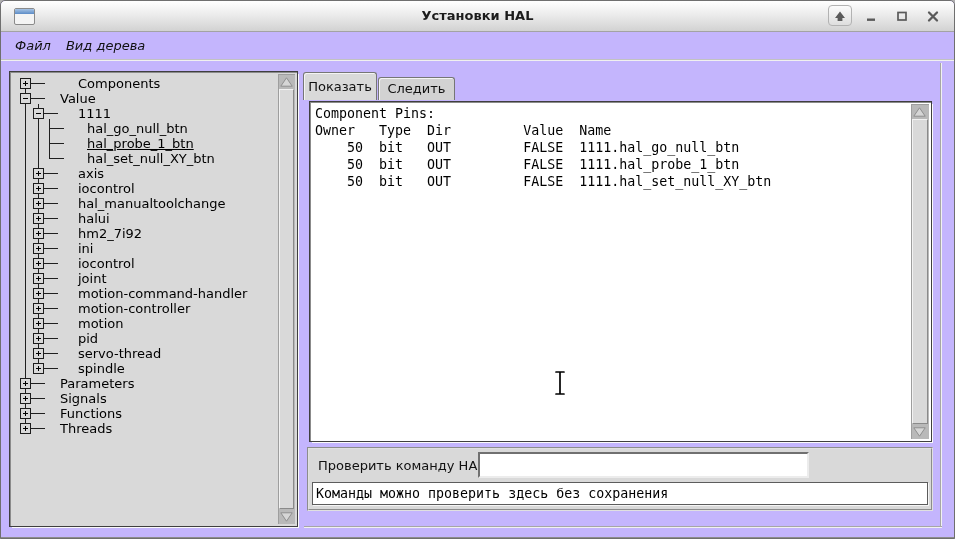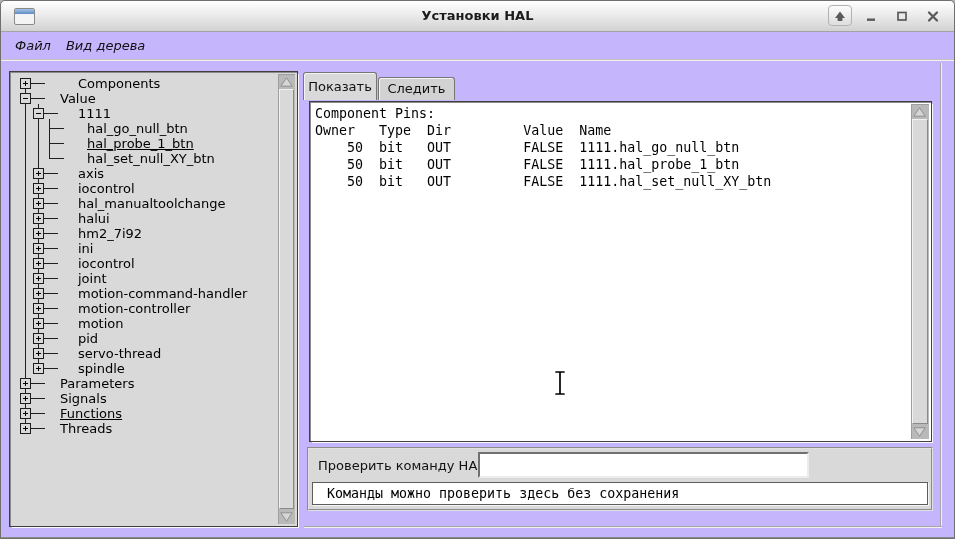--- a/index.html
+++ b/index.html
@@ -56,21 +56,21 @@
     border:2px groove #e0e0e0;box-sizing:border-box;background:#d9d9d9;}
   .command-label{position:absolute;left:9px;top:9px;font-size:13px;color:#111;white-space:nowrap;}
   .command-input{position:absolute;left:169px;top:3px;width:331px;height:26px;background:#fff;
     border:2px solid;border-color:#707070 #ececec #ececec #707070;box-sizing:border-box;
     font:13px "DejaVu Sans Mono",monospace;padding:0 3px;outline:none;}
   .execute-button{position:absolute;left:507px;top:2px;width:107px;height:29px;background:#d9d9d9;
     border:2px solid;border-color:#f4f4f4 #6f6f6f #6f6f6f #f4f4f4;box-sizing:border-box;
     font:13px "DejaVu Sans",sans-serif;color:#111;}
   .status-box{position:absolute;left:3px;top:33px;width:616px;height:23px;background:#fff;
     border:1px solid #5c5c5c;box-shadow:1px 1px 0 #f6f6f6;box-sizing:border-box;
-    font:13.3px/21px "DejaVu Sans Mono",monospace;color:#000;padding-left:14px;white-space:nowrap;overflow:hidden;}
+    font:13.3px/21px "DejaVu Sans Mono",monospace;color:#000;padding-left:3px;white-space:nowrap;overflow:hidden;}
   
   .groove-v{position:absolute;left:939px;top:62px;height:464px;width:0;
     border-left:1px solid #a6a6a6;border-right:1px solid #f1f1f1;}
   .groove-h{position:absolute;left:303px;top:525px;width:638px;height:0;
     border-top:1px solid #a6a6a6;border-bottom:1px solid #f1f1f1;}
   .mouse-cursor{position:absolute;left:551px;top:368px;z-index:50;}
 </style>
 </head>
 <body>
 
@@ -173,21 +173,21 @@
         <div class="expander plus" style="left: 21px; top: 289px;"></div>
         <div class="tlabel" style="left: 66px; top: 287px;">spindle</div>
         <div class="tline" style="left: 18px; top: 309px; width: 15px; height: 1px;"></div>
         <div class="expander plus" style="left: 8px; top: 304px;"></div>
         <div class="tlabel" style="left: 48px; top: 302px;">Parameters</div>
         <div class="tline" style="left: 18px; top: 324px; width: 15px; height: 1px;"></div>
         <div class="expander plus" style="left: 8px; top: 319px;"></div>
         <div class="tlabel" style="left: 48px; top: 317px;">Signals</div>
         <div class="tline" style="left: 18px; top: 339px; width: 15px; height: 1px;"></div>
         <div class="expander plus" style="left: 8px; top: 334px;"></div>
-        <div class="tlabel" style="left: 48px; top: 332px; text-decoration: underline;">Functions</div>
+        <div class="tlabel" style="left: 48px; top: 332px;">Functions</div>
         <div class="tline" style="left: 18px; top: 354px; width: 15px; height: 1px;"></div>
         <div class="expander plus" style="left: 8px; top: 349px;"></div>
         <div class="tlabel" style="left: 48px; top: 347px;">Threads</div>
       </div>
     <div class="vscroll" style="right:2px;">
       <span class="vs-btn up">
         <svg width="13" height="10" viewBox="0 0 13 10">
           <polygon points="6.5,0.8 12.2,9.2 0.8,9.2" fill="#d6d6d6" stroke="#8f8f8f"></polygon>
         </svg>
       </span>

